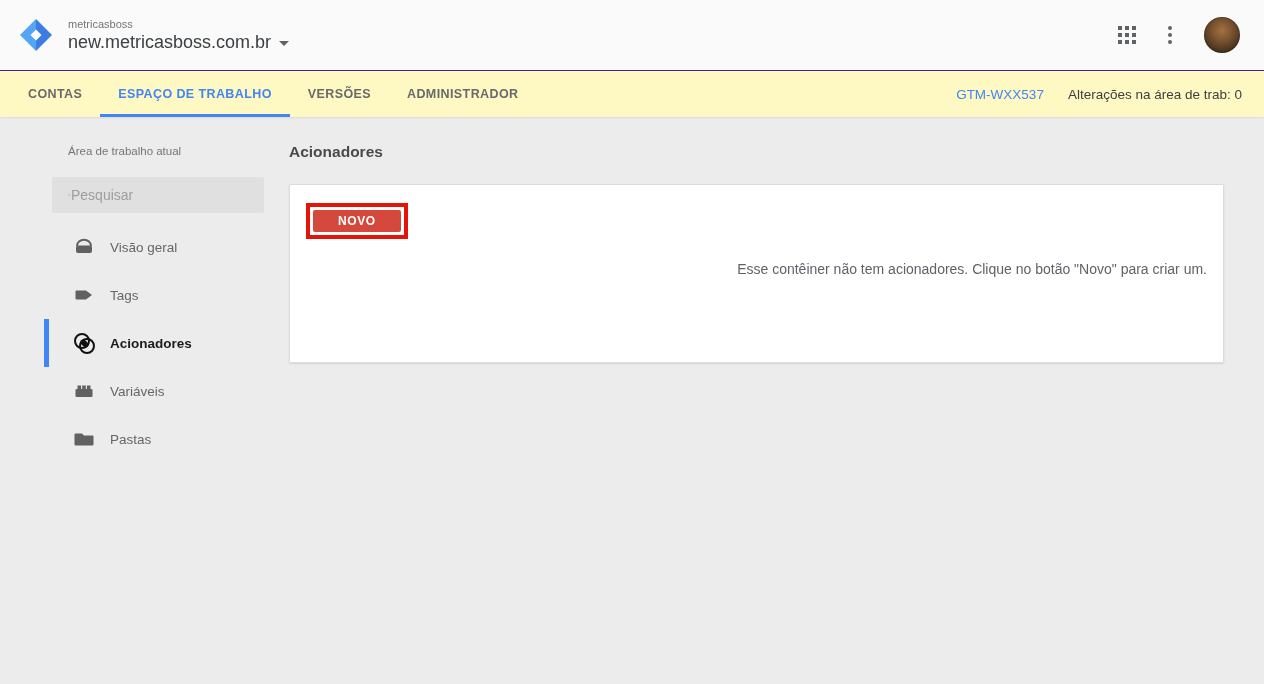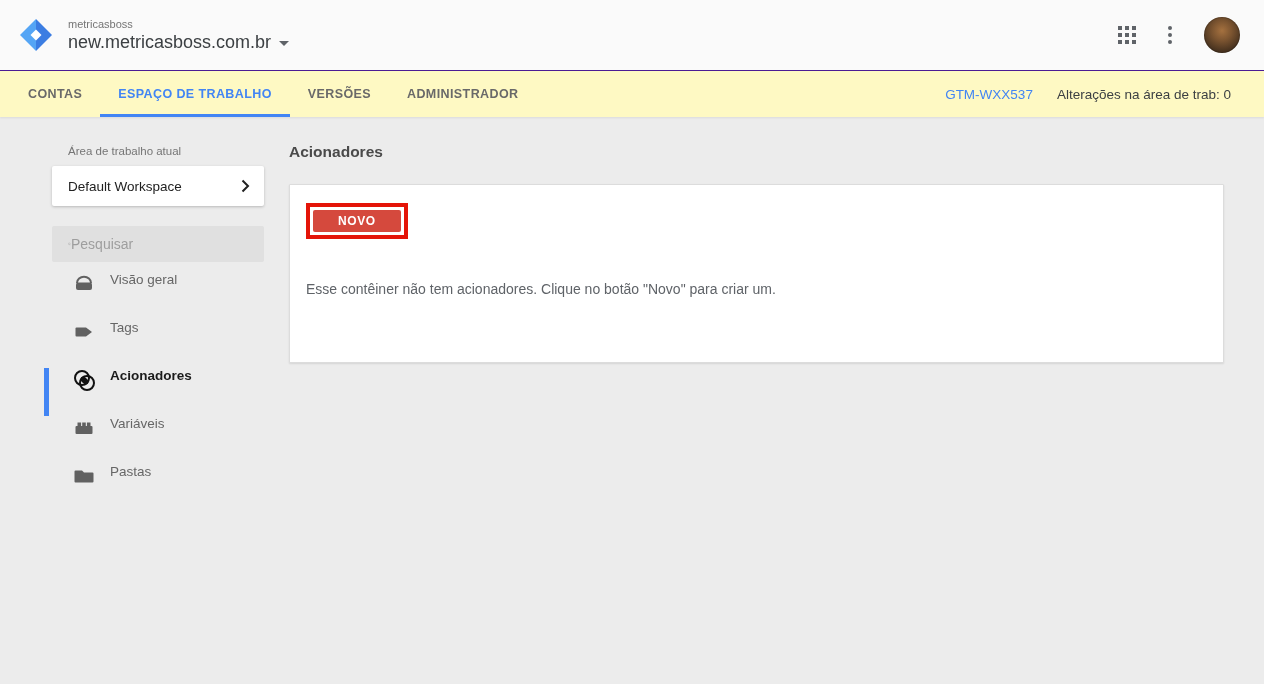--- a/index.html
+++ b/index.html
@@ -42,21 +42,21 @@
     height:46px; background:#fef9c3; display:flex; align-items:stretch;
     padding-left:10px; box-shadow:0 1px 2px rgba(0,0,0,.08);
     position:relative; z-index:2;
   }
   .tab {
     display:flex; align-items:center; padding:0 18px;
     font-size:12.5px; font-weight:bold; letter-spacing:.4px; color:#696969;
     cursor:pointer; border-bottom:3px solid transparent; padding-top:3px;
   }
   .tab.active { color:#4285f4; border-bottom-color:#4285f4; }
-  .tabbar-right { margin-left:auto; display:flex; align-items:center; gap:24px; padding-right:33px; }
+  .tabbar-right { margin-left:auto; display:flex; align-items:center; gap:24px; padding-right:22px; }
   .container-id { font-size:13.5px; color:#4285f4; cursor:pointer; text-decoration:none; }
   .changes { font-size:13.5px; color:#3c4043; }
   .publish-group { display:flex; gap:2px; }
   .btn-publish {
     background:#e8e8e8; border:1px solid #d4d4d4; border-radius:2px;
     height:29px; padding:0 26px; font-size:12px; font-weight:bold;
     letter-spacing:.4px; color:#3c4043; cursor:pointer;
     font-family:inherit;
   }
   .btn-publish-caret {
@@ -83,21 +83,21 @@
   }
   .search-box input {
     border:none; background:transparent; outline:none; flex:1;
     font-size:14px; color:#424242; margin-left:0;
     font-family:inherit;
   }
   .search-box input::placeholder { color:#9e9e9e; }
 
   .nav { margin-top:8px; }
   .nav-item {
-    height:48px; display:flex; align-items:flex-start; padding-left:28px;
+    height:48px; display:flex; align-items:center; padding-left:28px;
     cursor:pointer; font-size:13.5px; color:#666;
   }
   .nav-item .nav-icon { width:24px; height:24px; margin-right:14px; flex:none; }
   .nav-item.active { padding-left:23px; border-left:5px solid #4285f4; color:#1b1b1b; font-weight:bold; }
 
   
   .main { flex:1; padding:26px 40px 0 17px; }
   .page-title { font-size:15.5px; color:#4a4a4a; margin-bottom:23px; }
   .card {
     background:#fff; border:1px solid #dcdcdc; border-radius:1px;
@@ -105,21 +105,21 @@
     height:179px; padding:18px 16px;
   }
   .highlight-box {
     display:inline-block; border:4px solid #e41408; padding:3px; background:#fff;
   }
   .btn-new {
     background:#d5493d; color:#fff; border:none; border-radius:2px;
     padding:0 25px; height:22px; font-size:12px; font-weight:bold;
     letter-spacing:.6px; cursor:pointer; font-family:inherit;
   }
-  .empty-msg { text-align:left; font-size:14px; color:#5f6368; margin-top:42px; }
+  .empty-msg { text-align:right; font-size:14px; color:#5f6368; margin-top:22px; }
 </style>
 </head>
 <body>
 
 <header class="app-header">
   <div class="brand">
     <svg class="logo" viewBox="0 0 36 36">
       <polygon points="18,2 2,18 18,34" fill="#55a5f5"></polygon>
       <polygon points="18,2 34,18 18,34" fill="#3c7de2"></polygon>
       <polygon points="18,12.5 23.5,18 18,23.5 12.5,18" fill="#ffffff"></polygon>
@@ -163,26 +163,20 @@
     <a class="container-id">GTM-WXX537</a>
     <span class="changes">Alterações na área de trab: 0</span>
   </div>
 </nav>
 
 <div class="content">
 
   <aside class="sidebar">
     <div class="ws-label">Área de trabalho atual</div>
 
-    <div class="ws-card">
-      <span class="ws-name">Default Workspace</span>
-      <svg class="ws-chevron" width="9" height="14" viewBox="0 0 9 14">
-        <polyline points="1.5,1.5 7,7 1.5,12.5" fill="none" stroke="#212121" stroke-width="2"></polyline>
-      </svg>
-    </div>
 
     <div class="search-box">
       <svg width="18" height="18" viewBox="0 0 18 18">
         <circle cx="7.5" cy="7.5" r="5.5" fill="none" stroke="#9a9a9a" stroke-width="1.8"></circle>
         <line x1="11.6" y1="11.6" x2="16.2" y2="16.2" stroke="#9a9a9a" stroke-width="1.8"></line>
       </svg>
       <input type="text" placeholder="Pesquisar" style="">
     </div>
 
     <div class="nav">

